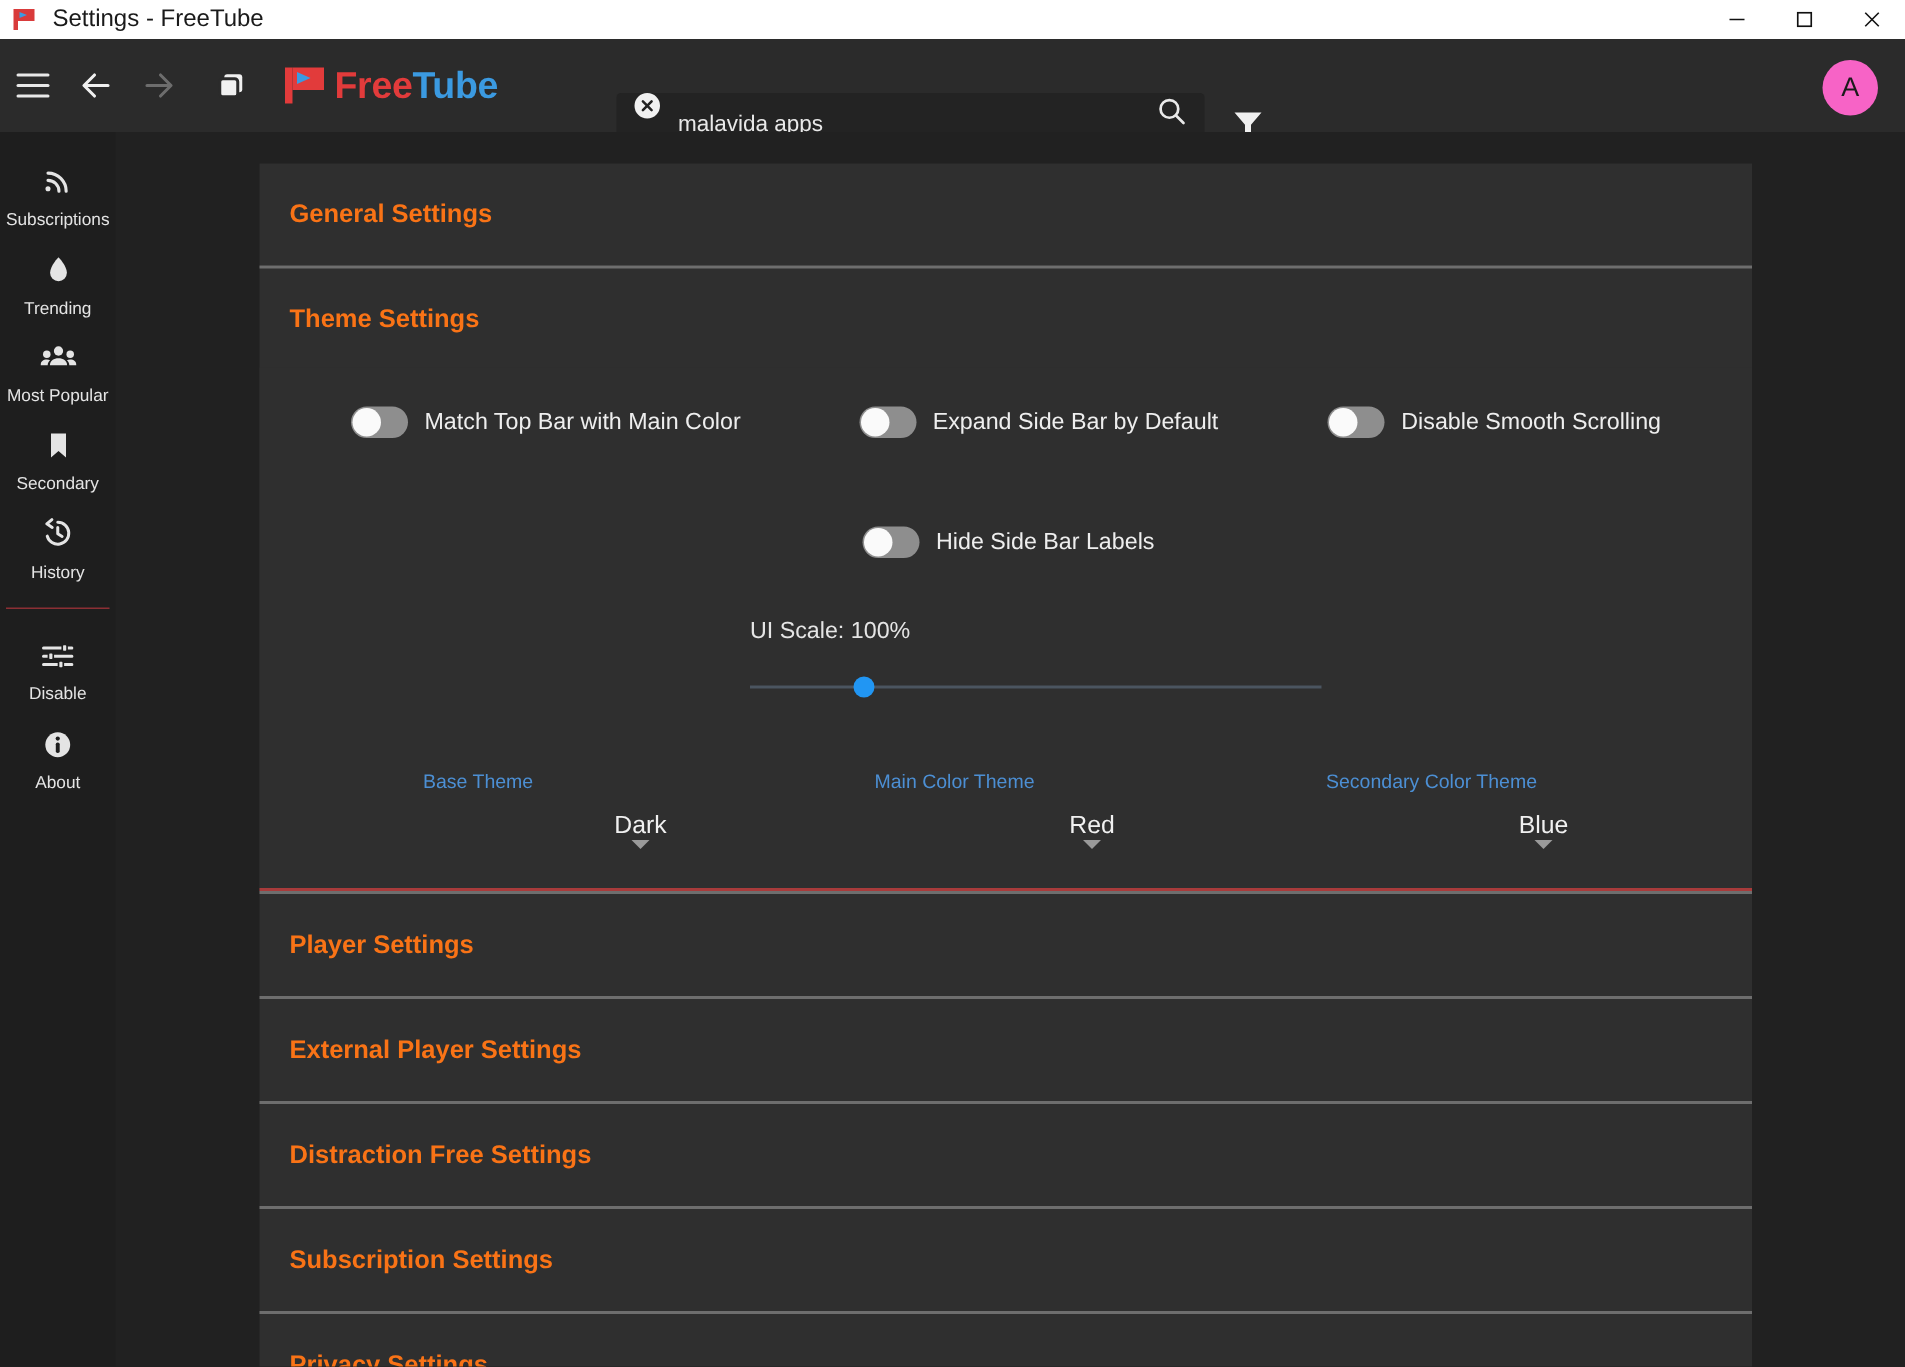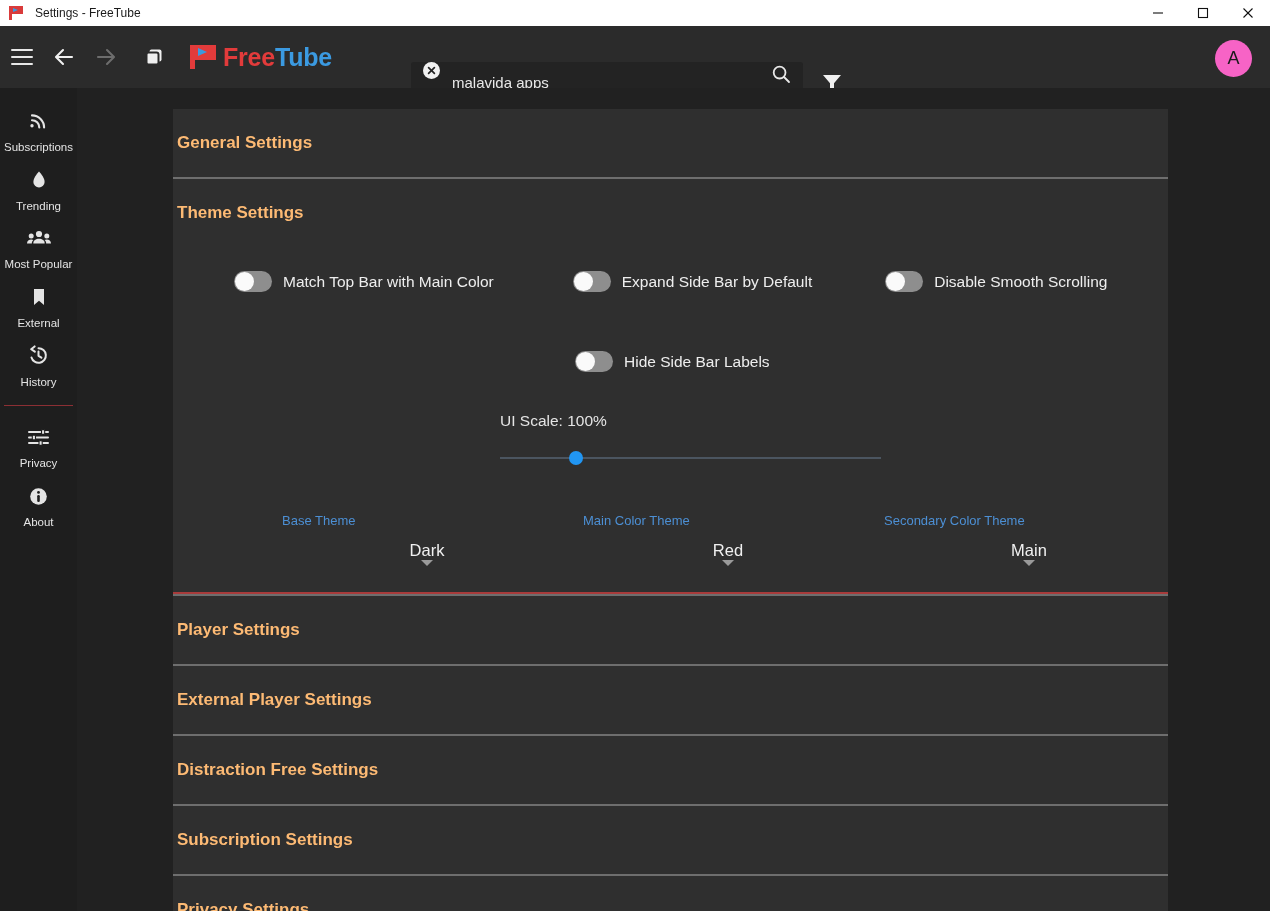--- a/index.html
+++ b/index.html
@@ -15,21 +15,21 @@
     position: absolute; top: 0; left: 0;
     width: 1270px; height: 26px;
     background: #ffffff;
     display: flex; align-items: center;
   }
   .tb-logo { width: 16px; height: 16px; margin-left: 9px; position: relative; flex: 0 0 auto; }
   .tb-logo .flagpole { position: absolute; left: 0; top: 1px; width: 2.5px; height: 14px; background: #d93b3b; }
   .tb-logo .flagbody { position: absolute; left: 2.5px; top: 1px; width: 11px; height: 8px; background: #d93b3b; }
   .tb-logo .flagtri { position: absolute; left: 4px; top: 2.5px; width: 0; height: 0;
       border-left: 5px solid #3b9ae1; border-top: 2.6px solid transparent; border-bottom: 2.6px solid transparent; }
-  .tb-title { font-size: 12px; color: #1a1a1a; margin-left: 10px; white-space: nowrap; }
+  .tb-title { font-size: 16px; color: #1a1a1a; margin-left: 10px; white-space: nowrap; }
   .tb-controls { margin-left: auto; display: flex; height: 26px; }
   .tb-btn { width: 45px; height: 26px; display: flex; align-items: center; justify-content: center; }
   .tb-btn svg { display: block; }
 
   
   .topbar {
     position: absolute; top: 26px; left: 0;
     width: 1270px; height: 62px;
     background: #2b2b2b;
     display: flex; align-items: center;
@@ -96,22 +96,22 @@
     overflow: hidden;
   }
   .card { position: absolute; left: 96px; top: 21px; width: 995px; }
   .section {
     background: #2f2f2f;
     border-top: 2px solid #6e6e6e;
     position: relative;
   }
   .section:first-child { border-top: none; }
   .section-head {
-    padding: 24px 20px 24px 4px;
-    font-size: 17px; font-weight: bold; color: #fdba74;
+    padding: 24px 20px 24px 20px;
+    font-size: 17px; font-weight: bold; color: #f97316;
     cursor: pointer;
   }
   .section.expanded > .section-head { padding-bottom: 22px; }
   .section.expanded > .section-head::after {
     content: ""; position: absolute; left: 0; right: 0; bottom: 0;
     height: 2px; background: #a83b3b;
   }
   .section-body { background: #2f2f2f; padding: 26px 20px 28px 20px; }
 
   .toggle-row { display: flex; align-items: center; }
@@ -279,21 +279,21 @@
     </div>
     <div class="side-label">Most Popular</div>
   </div>
 
   <div class="side-item">
     <div class="side-ico">
       <svg width="20" height="20" viewBox="0 0 20 20">
         <path d="M5 2h10v16l-5-4.3L5 18z" fill="#e4e4e4"></path>
       </svg>
     </div>
-    <div class="side-label">External</div>
+    <div class="side-label">Secondary</div>
   </div>
 
   <div class="side-item">
     <div class="side-ico">
       <svg width="21" height="21" viewBox="0 0 21 21">
         <path d="M10.5 3.2a7.3 7.3 0 1 1-7 9.2" fill="none" stroke="#e4e4e4" stroke-width="2" stroke-linecap="round"></path>
         <path d="M6.6 1.4 3.2 4.2l3.6 2.4" fill="none" stroke="#e4e4e4" stroke-width="2" stroke-linecap="round" stroke-linejoin="round"></path>
         <path d="M10.5 6.6v4.2l2.9 1.8" fill="none" stroke="#e4e4e4" stroke-width="2" stroke-linecap="round" stroke-linejoin="round"></path>
       </svg>
     </div>
@@ -306,21 +306,21 @@
     <div class="side-ico">
       <svg width="21" height="19" viewBox="0 0 21 19">
         <line x1="1" y1="4" x2="20" y2="4" stroke="#e4e4e4" stroke-width="2" stroke-linecap="round"></line>
         <line x1="1" y1="9.5" x2="20" y2="9.5" stroke="#e4e4e4" stroke-width="2" stroke-linecap="round"></line>
         <line x1="1" y1="15" x2="20" y2="15" stroke="#e4e4e4" stroke-width="2" stroke-linecap="round"></line>
         <rect x="13.5" y="1.6" width="3.2" height="4.8" rx="1" fill="#e4e4e4" stroke="#1e1e1e" stroke-width="1.1"></rect>
         <rect x="4.3" y="7.1" width="3.2" height="4.8" rx="1" fill="#e4e4e4" stroke="#1e1e1e" stroke-width="1.1"></rect>
         <rect x="11" y="12.6" width="3.2" height="4.8" rx="1" fill="#e4e4e4" stroke="#1e1e1e" stroke-width="1.1"></rect>
       </svg>
     </div>
-    <div class="side-label">Privacy</div>
+    <div class="side-label">Disable</div>
   </div>
 
   <div class="side-item">
     <div class="side-ico">
       <svg width="19" height="19" viewBox="0 0 19 19">
         <circle cx="9.5" cy="9.5" r="8.3" fill="#e4e4e4"></circle>
         <circle cx="9.5" cy="5.4" r="1.4" fill="#1e1e1e"></circle>
         <rect x="8.2" y="8" width="2.6" height="7" rx="1.2" fill="#1e1e1e"></rect>
       </svg>
     </div>
@@ -389,21 +389,21 @@
           <div class="dropdown">
             <div class="dd-label">Main Color Theme</div>
             <div class="dd-field">
               <span class="dd-value">Red</span>
               <span class="dd-caret"></span>
             </div>
           </div>
           <div class="dropdown">
             <div class="dd-label">Secondary Color Theme</div>
             <div class="dd-field">
-              <span class="dd-value">Main</span>
+              <span class="dd-value">Blue</span>
               <span class="dd-caret"></span>
             </div>
           </div>
         </div>
 
       </div>
     </div>
 
     <div class="section">
       <div class="section-head">Player Settings</div>

